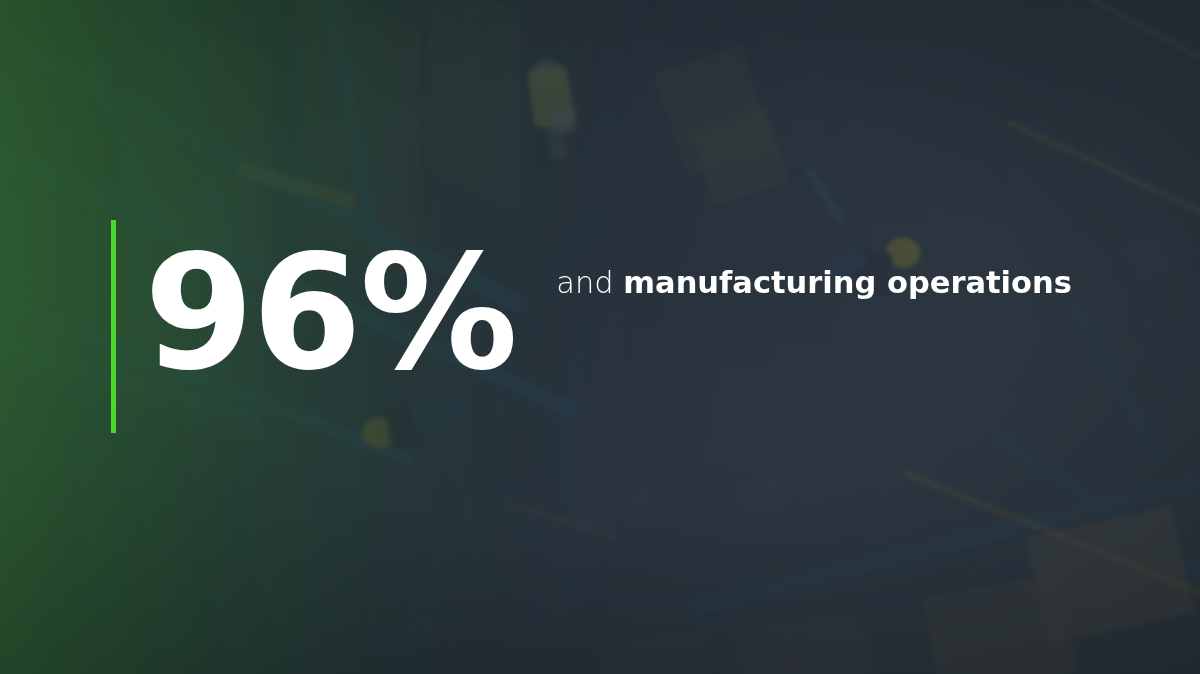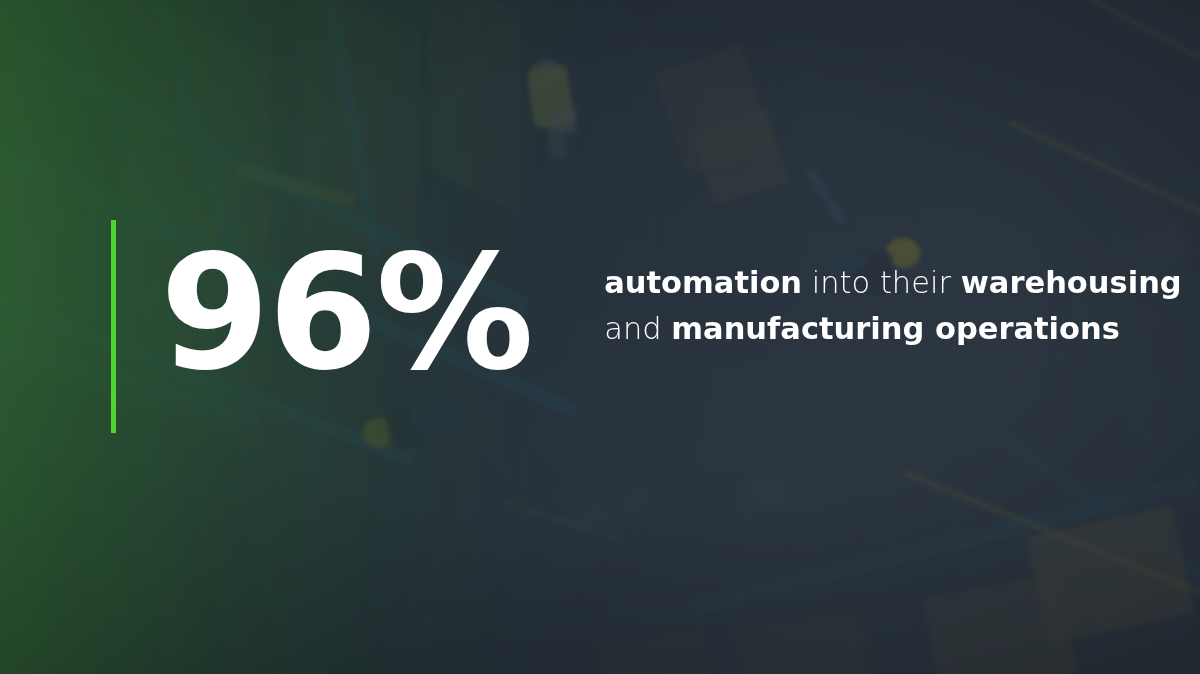--- a/index.html
+++ b/index.html
@@ -187,25 +187,25 @@
     position: absolute;
     left: 111px;
     top: 220px;
     width: 5px;
     height: 213px;
     background: #4cd62e;
   }
 
   .stat-block {
     position: absolute;
-    left: 160px;
+    left: 144px;
     top: 246px;
     display: flex;
     align-items: flex-start;
-    gap: 72px;
+    gap: 40px;
   }
 
   .big-number {
     color: #ffffff;
     font-size: 158px;
     line-height: .86;
     font-weight: 700;
     letter-spacing: -2px;
     white-space: nowrap;
     font-family: "DejaVu Sans", sans-serif;
@@ -300,22 +300,19 @@
   <div class="content">
 
     <div class="accent-bar"></div>
 
     <div class="stat-block">
 
       <div class="big-number">96%</div>
 
       <div class="statement">
         <span class="ln">
-          <b>automation</b><span> into their </span><b>warehousing</b>
-        </span>
-        <span class="ln">
           <span>and </span><b>manufacturing operations</b>
         </span>
       </div>
 
     </div>
   </div>
 </div>
 
 </body></html>

